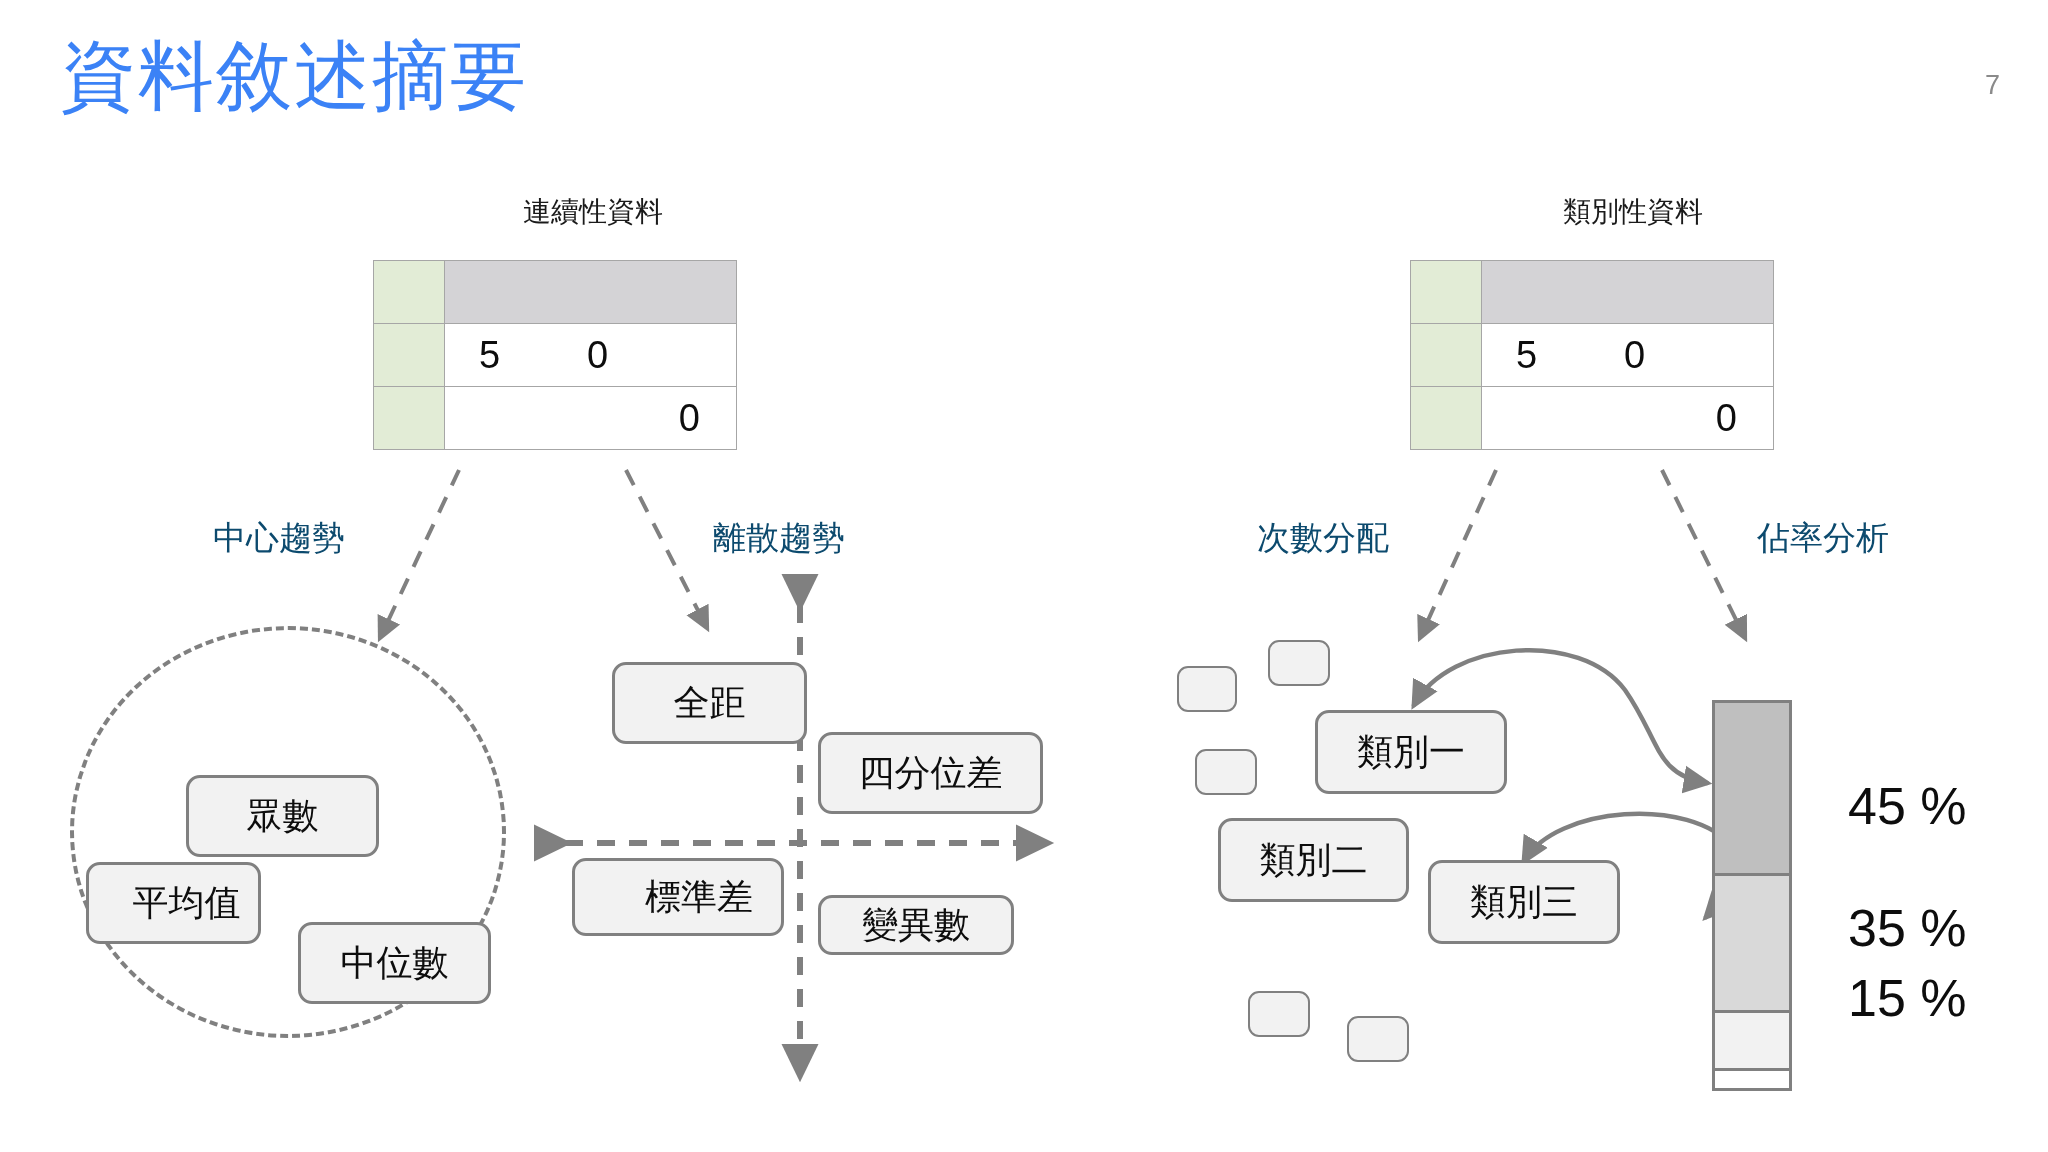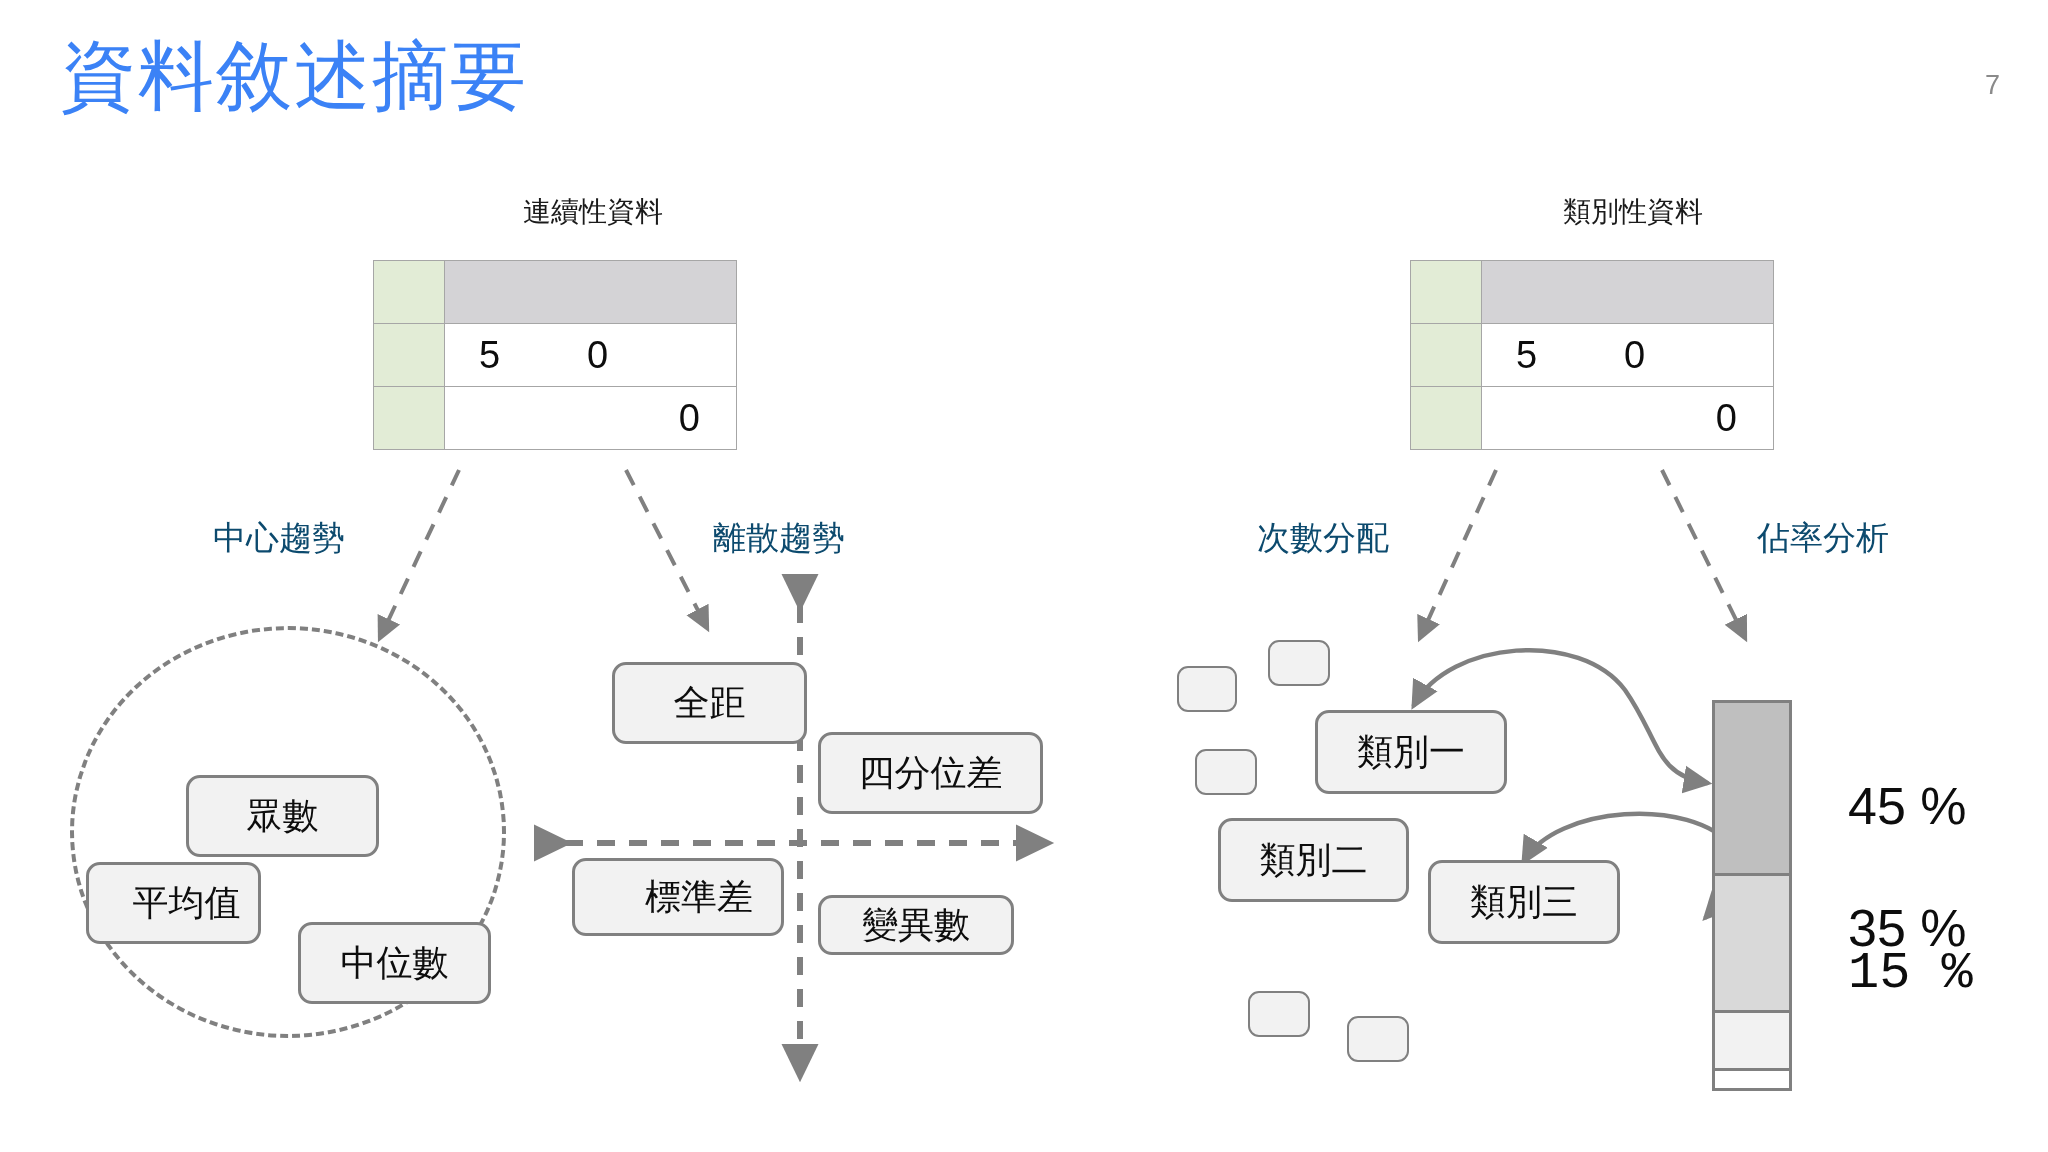--- a/index.html
+++ b/index.html
@@ -103,21 +103,21 @@
     position:absolute;left:1712px;top:700px;width:80px;height:391px;
     box-sizing:border-box;
   }
   .bar .seg{box-sizing:border-box;border:3px solid #808080;}
   .bar .seg + .seg{border-top:none;}
   .pct{
     position:absolute;font-size:52px;color:#0d0d0d;white-space:nowrap;
   }
   .pct45{left:1848px;top:776px;}
   .pct35{left:1848px;top:898px;}
-  .pct15{left:1848px;top:944px;font-family:Liberation Mono, monospace;}
+  .pct15{left:1848px;top:968px;}
 
   svg.overlay{position:absolute;left:0;top:0;width:2048px;height:1152px;pointer-events:none;}
 </style>
 </head>
 <body>
 
 <div class="slide">
 
   <div class="title">資料敘述摘要</div>
   <div class="page-num">7</div>

